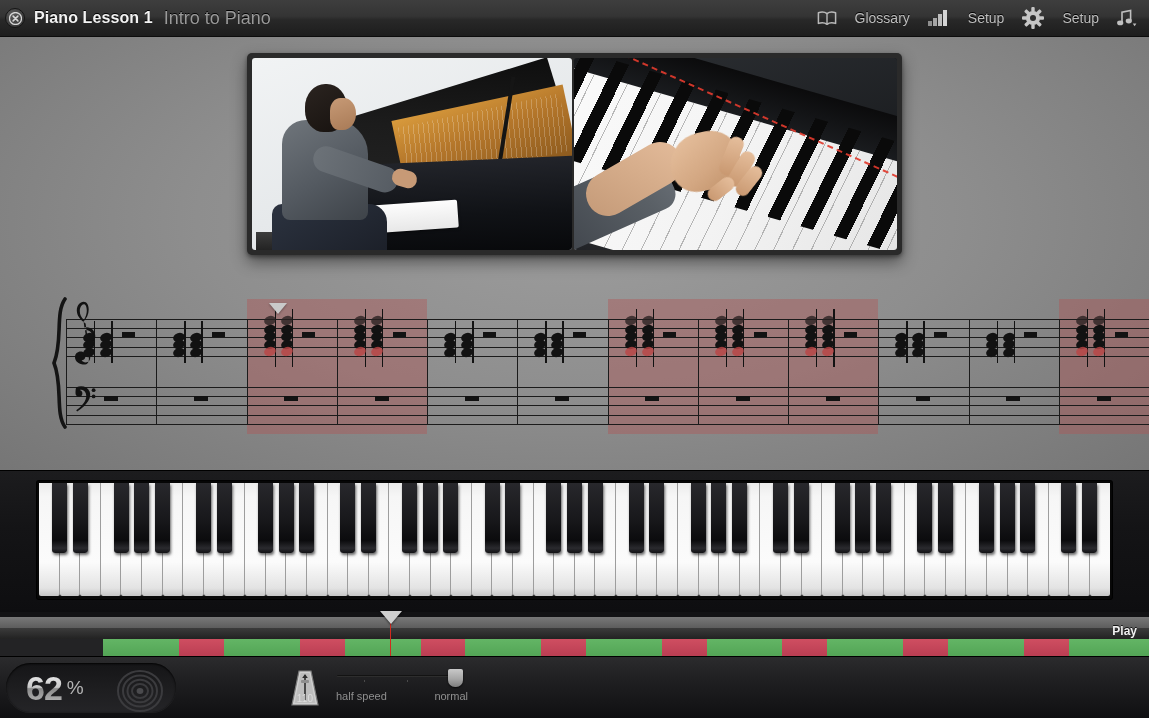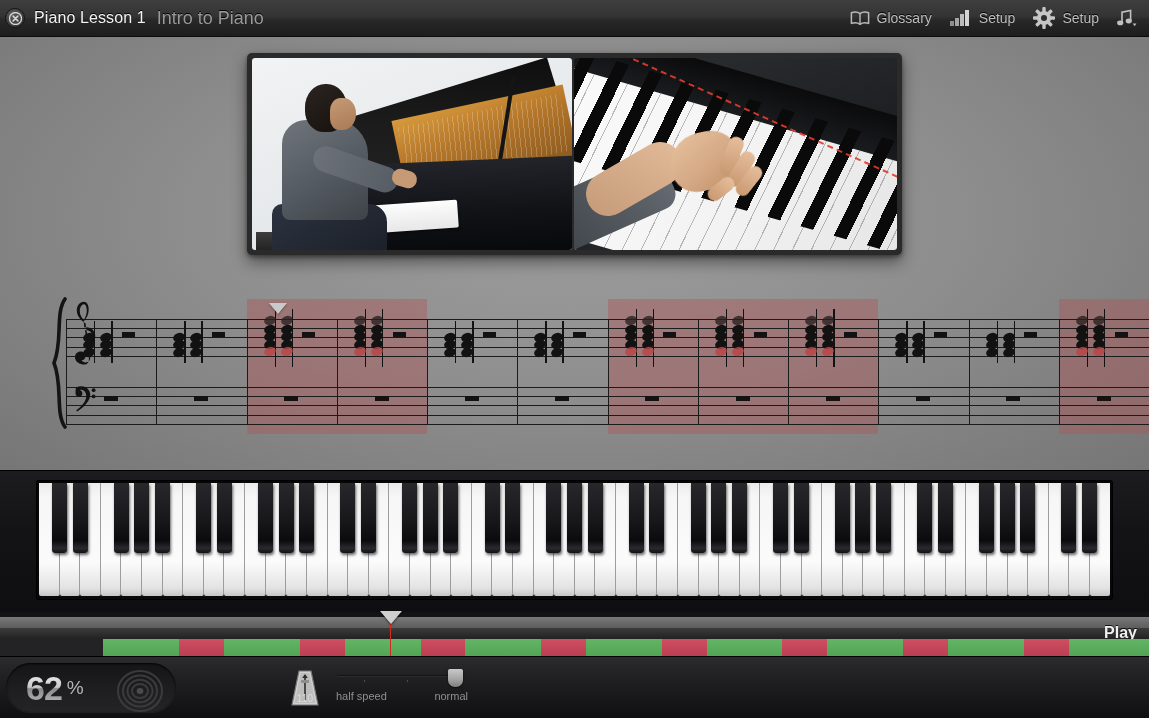--- a/index.html
+++ b/index.html
@@ -20,29 +20,29 @@
   }
   .close-btn {
     margin-left:5px; width:20px; height:20px; border-radius:50%;
     background:radial-gradient(circle at 38% 32%,#5a5a5a,#3a3a3a 70%,#2c2c2c);
     border:1px solid #151515;
     display:flex; align-items:center; justify-content:center;
     cursor:pointer; flex:0 0 auto;
   }
   .close-btn svg { display:block; }
   .lesson-title {
-    margin-left:9px; color:#f2f2f2; font-size:16px; font-weight:normal;
+    margin-left:9px; color:#f2f2f2; font-size:16px; font-weight:bold;
     letter-spacing:.1px; text-shadow:0 -1px 0 #000;
   }
   .lesson-sub {
     margin-left:11px; color:#9a9a9a; font-size:18px; text-shadow:0 -1px 0 #000;
   }
   .topbar-spacer { flex:1 1 auto; }
   .tb-item {
-    display:flex; align-items:center; gap:7px; height:37px;
+    display:flex; align-items:center; gap:18px; height:37px;
     padding:0 9px; cursor:pointer;
   }
   .tb-label { color:#bdbdbd; font-size:14px; text-shadow:0 -1px 0 #000; }
   .tb-icon { display:flex; align-items:center; justify-content:center; }
 
   
   .stage {
     position:absolute; left:0; top:37px; width:1149px; height:433px;
     background:
       radial-gradient(ellipse 900px 420px at 50% 42%, #9d9d9d 0%, #8e8e8e 42%, #7e7e7e 72%, #6f6f6f 100%);
@@ -236,21 +236,21 @@
   }
 
   
   .ribbonzone { position:absolute; left:0; top:612px; width:1149px; height:44px; background:#131315; }
   .ribbon-head {
     position:absolute; left:0; top:5px; width:1149px; height:22px;
     background:linear-gradient(to bottom,#787878 0%,#5e5e5e 48%,#3a3a3a 52%,#222 100%);
   }
   .play-label {
     position:absolute; right:12px; top:7px; color:#f0f0f0;
-    font-size:16px; font-weight:bold; text-shadow:0 -1px 0 rgba(0,0,0,.8);
+    font-size:12px; font-weight:bold; text-shadow:0 -1px 0 rgba(0,0,0,.8);
   }
   .ribbon-track {
     position:absolute; left:0; top:27px; width:1149px; height:18px;
     background:#232325;
   }
   .seg { position:absolute; top:0; height:18px; }
   .seg.g { background:linear-gradient(to bottom,#63b565,#52a455); }
   .seg.r { background:linear-gradient(to bottom,#cf4e61,#b93d52); }
   .ph-line { position:absolute; top:0px; width:1.6px; height:44px; background:#d12a1e; z-index:6; }
   .ph-tri {

